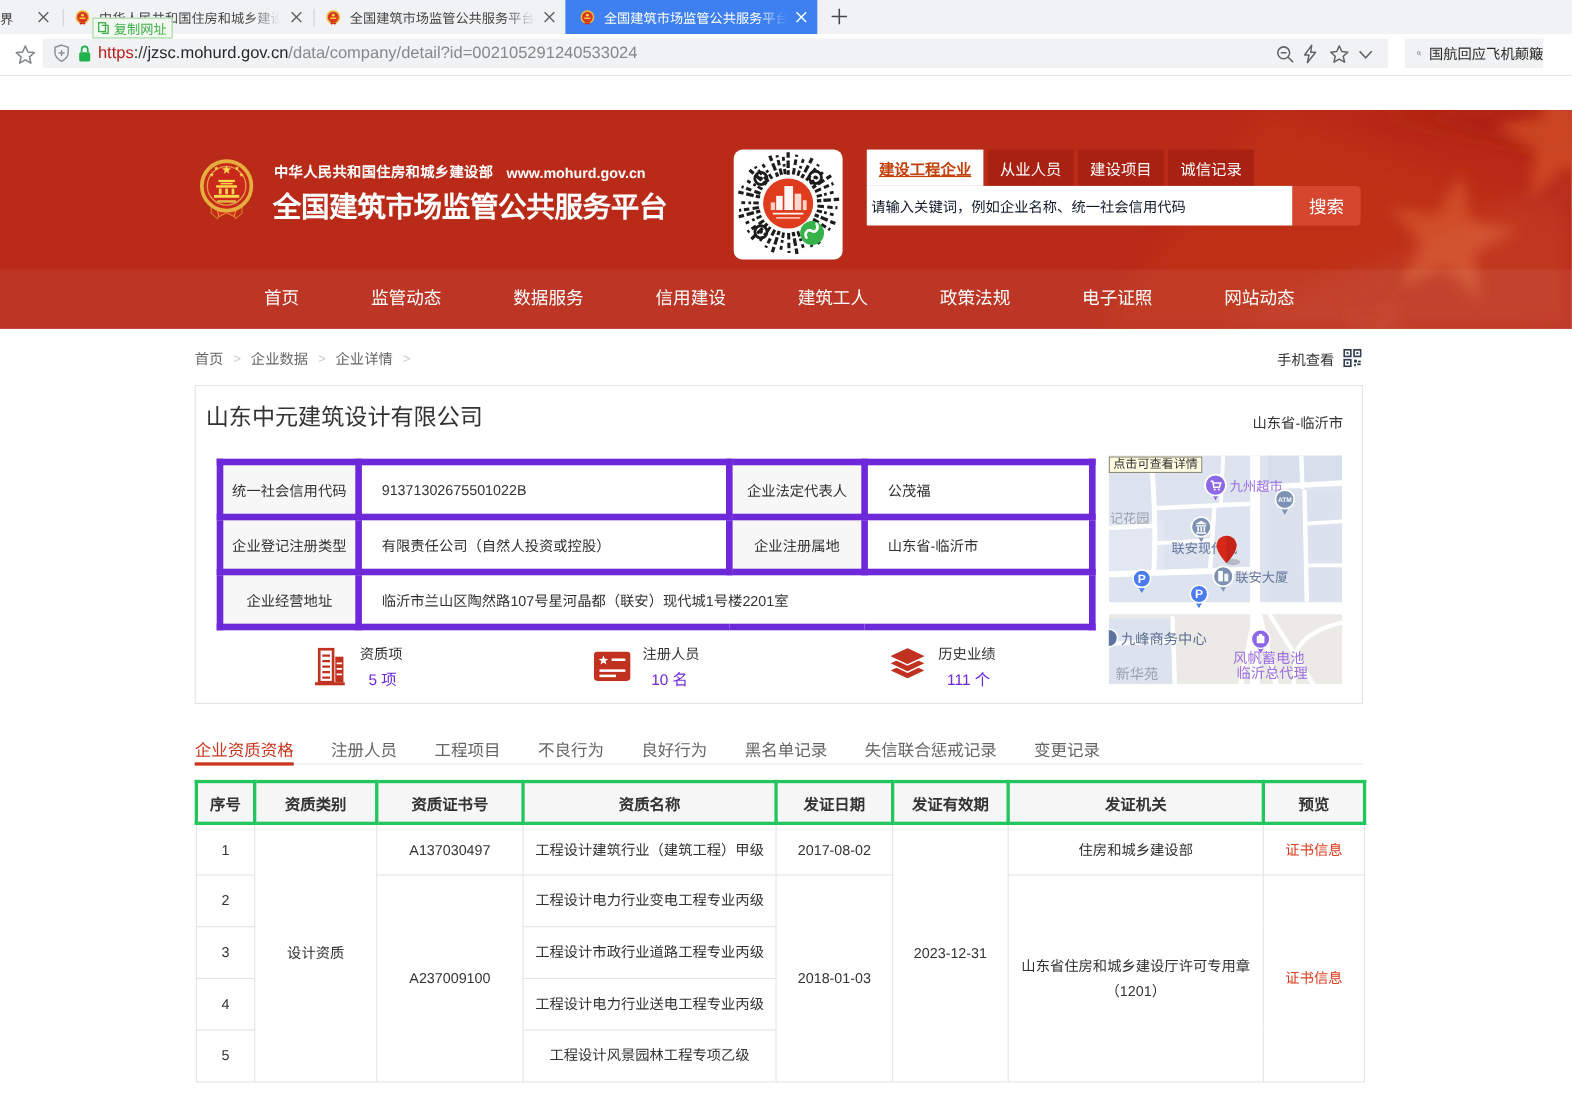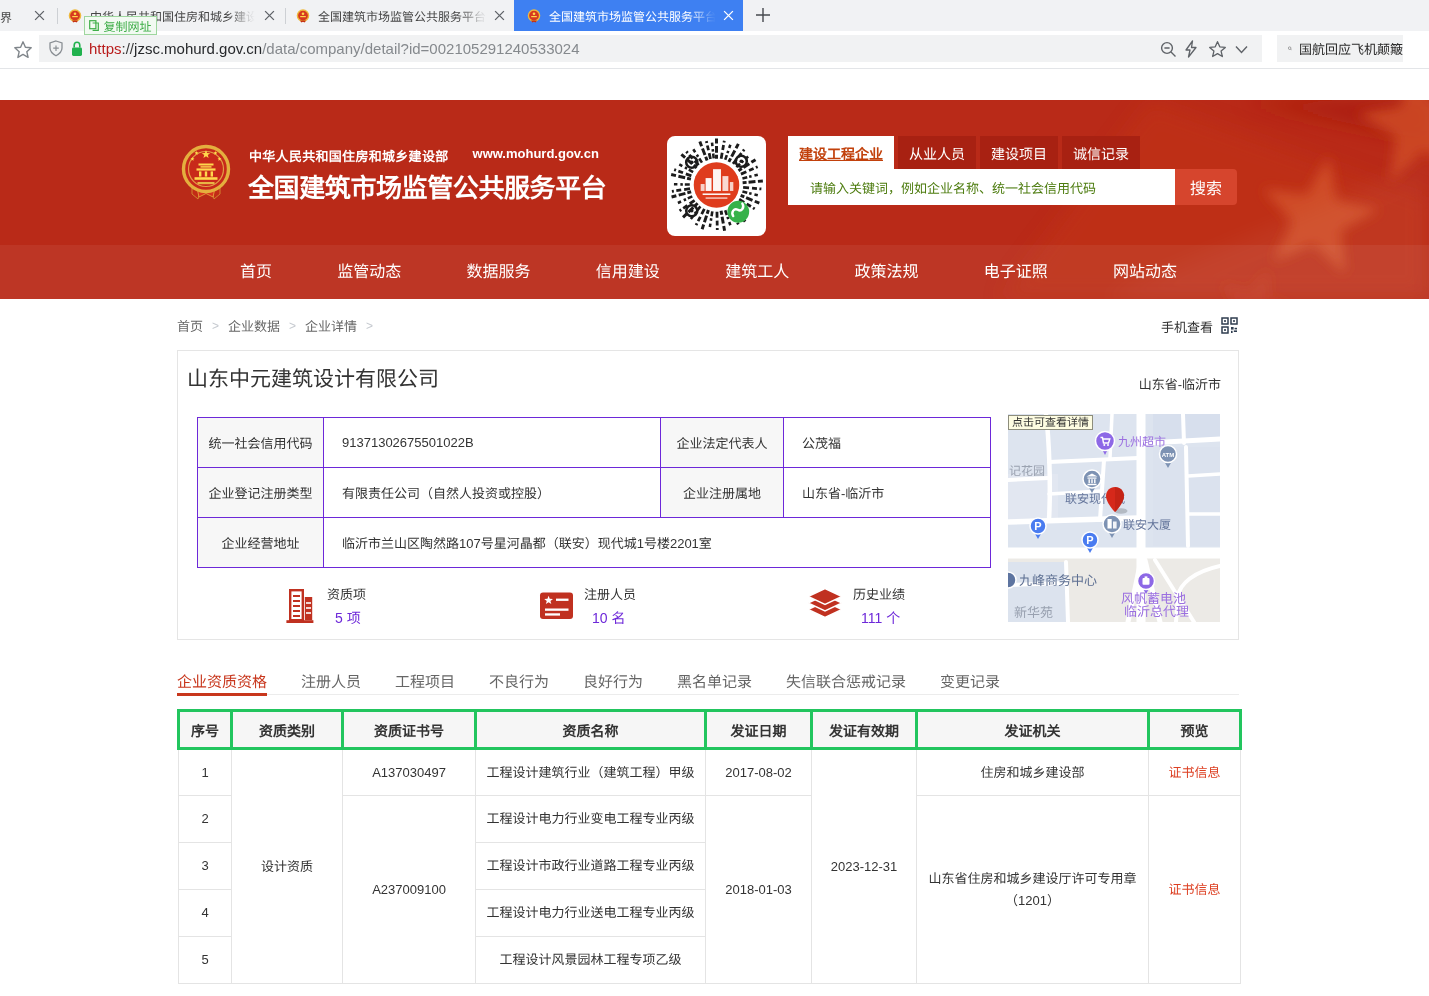--- a/index.html
+++ b/index.html
@@ -37,48 +37,48 @@
   .hotbox { left:1277px; top:4px; width:126px; height:27px; background:#f1f2f3; display:flex; align-items:center; }
   .hotbox .q { font-size:13px; color:#2a2a2a; margin-left:7px; white-space:nowrap; }
 
   
   .banner { left:0; top:100px; width:1429px; height:199px; background:#b92a18; overflow:hidden; }
   .banner-deco { left:0; top:0; }
   .site-nav { left:0; top:145px; width:1429px; height:54px; background:rgba(255,255,255,0.06); }
   .nav-items { position:absolute; left:240px; top:13px; width:937px; display:flex; justify-content:space-between; }
   .nav-items li { list-style:none; font-size:16px; color:#fff; line-height:28px; cursor:pointer; }
 
-  .brand-line1 { left:249px; top:146px; display:flex; align-items:flex-start; gap:24px; color:#fff; }
+  .brand-line1 { left:249px; top:146px; display:flex; align-items:flex-end; gap:12px; color:#fff; }
   .brand-line1 .mini { font-size:13px; font-weight:bold; letter-spacing:0.3px; }
   .brand-line1 .site { font-size:13px; font-weight:bold; }
   .brand-line2 { left:248px; top:167px; font-size:26px; font-weight:bold; color:#fff; letter-spacing:-0.4px; }
 
   .qrbox { left:667px; top:136px; width:99px; height:100px; background:#fff; border-radius:8px; }
 
   .stabs { left:788px; top:136px; display:flex; }
   .stab { height:33px; font-size:14px; display:flex; align-items:center; justify-content:center; cursor:pointer; }
   .stab.on { width:106px; background:#fff; color:#c2410c; text-decoration:underline;font-weight:bold; }
   .stab.off { background:#a82112; color:#fff; margin-left:4px; padding:0 11px; }
   .sinput { left:788px; top:169px; width:387px; height:36px; background:#fff; display:flex; align-items:center; }
-  .sinput .ph { margin-left:22px; font-size:13px; color:#4d7c0f; }
+  .sinput .ph { margin-left:4px; font-size:13px; color:#0f172a; }
   .sbtn { left:1175px; top:169px; width:62px; height:36px; background:#d6452d; border-radius:0 4px 4px 0;
           color:#fff; font-size:16px; display:flex; align-items:center; justify-content:center; cursor:pointer; }
 
   
   .crumbs { left:177px; top:316px; font-size:13px; color:#666; display:flex; align-items:center; }
   .crumbs .sep { color:#c5c9cf; margin:0 9px; font-size:12px; }
   .mview { left:1161px; top:317px; font-size:13px; color:#333; display:flex; align-items:center; }
 
   
   .card { left:177px; top:350px; width:1062px; height:290px; border:1px solid #e5e5e5; background:#fff; }
   .c-title { left:9px; top:11px; font-size:21px; color:#333; }
   .c-region { right:17px; top:23px; font-size:13px; color:#333; }
 
   table.info { position:absolute; left:19px; top:66px; width:793px; border-collapse:collapse; table-layout:fixed; }
-  table.info td { border:1px solid #6d28d9; height:50px; font-size:13px; color:#333; }
+  table.info td { border:6px solid #6d28d9; height:50px; font-size:13px; color:#333; }
   table.info td.lbl { background:#f7f7f7; text-align:center; }
   table.info td.val { padding-left:18px; }
 
   .stat { top:236px; display:flex; }
   .stat .txt { margin-left:10px; }
   .stat .lb { font-size:13px; color:#333; line-height:16px; }
   .stat .vl { font-size:14px; color:#6d28d9; margin-top:4px; padding-left:8px; }
 
   .mapwrap { left:830px; top:63px; width:212px; height:208px; }
   .map-tip { left:0; top:1px; background:#fdfce1; border:1px solid #8d8d7c; font-size:11px; color:#333;

